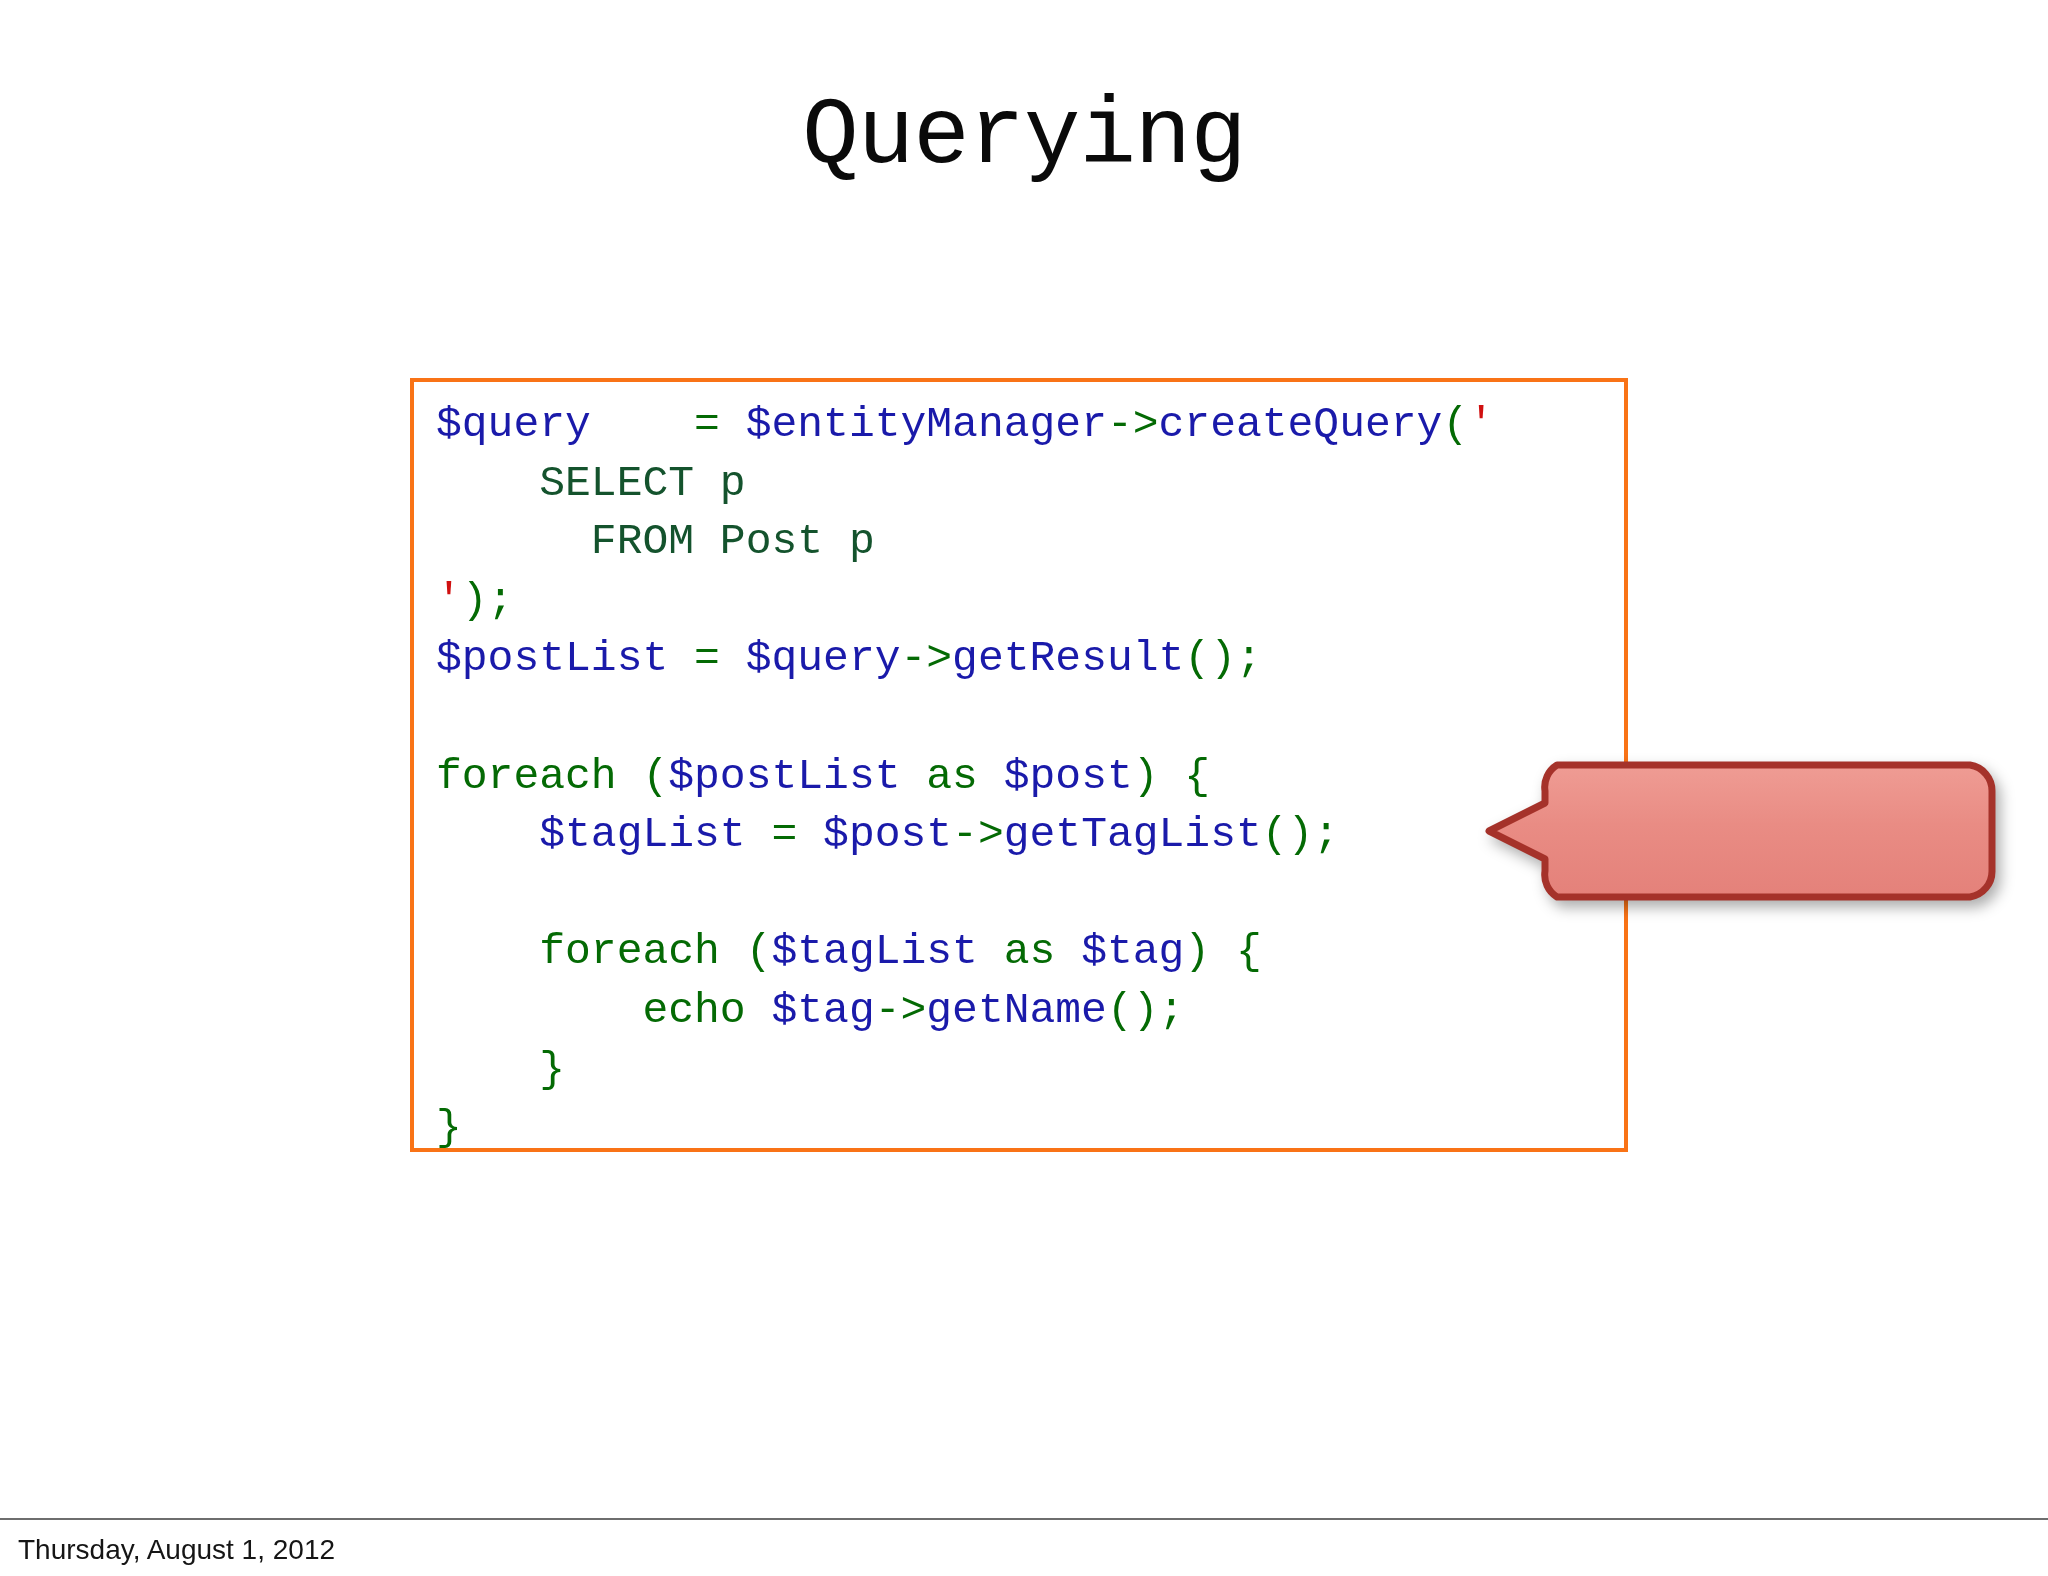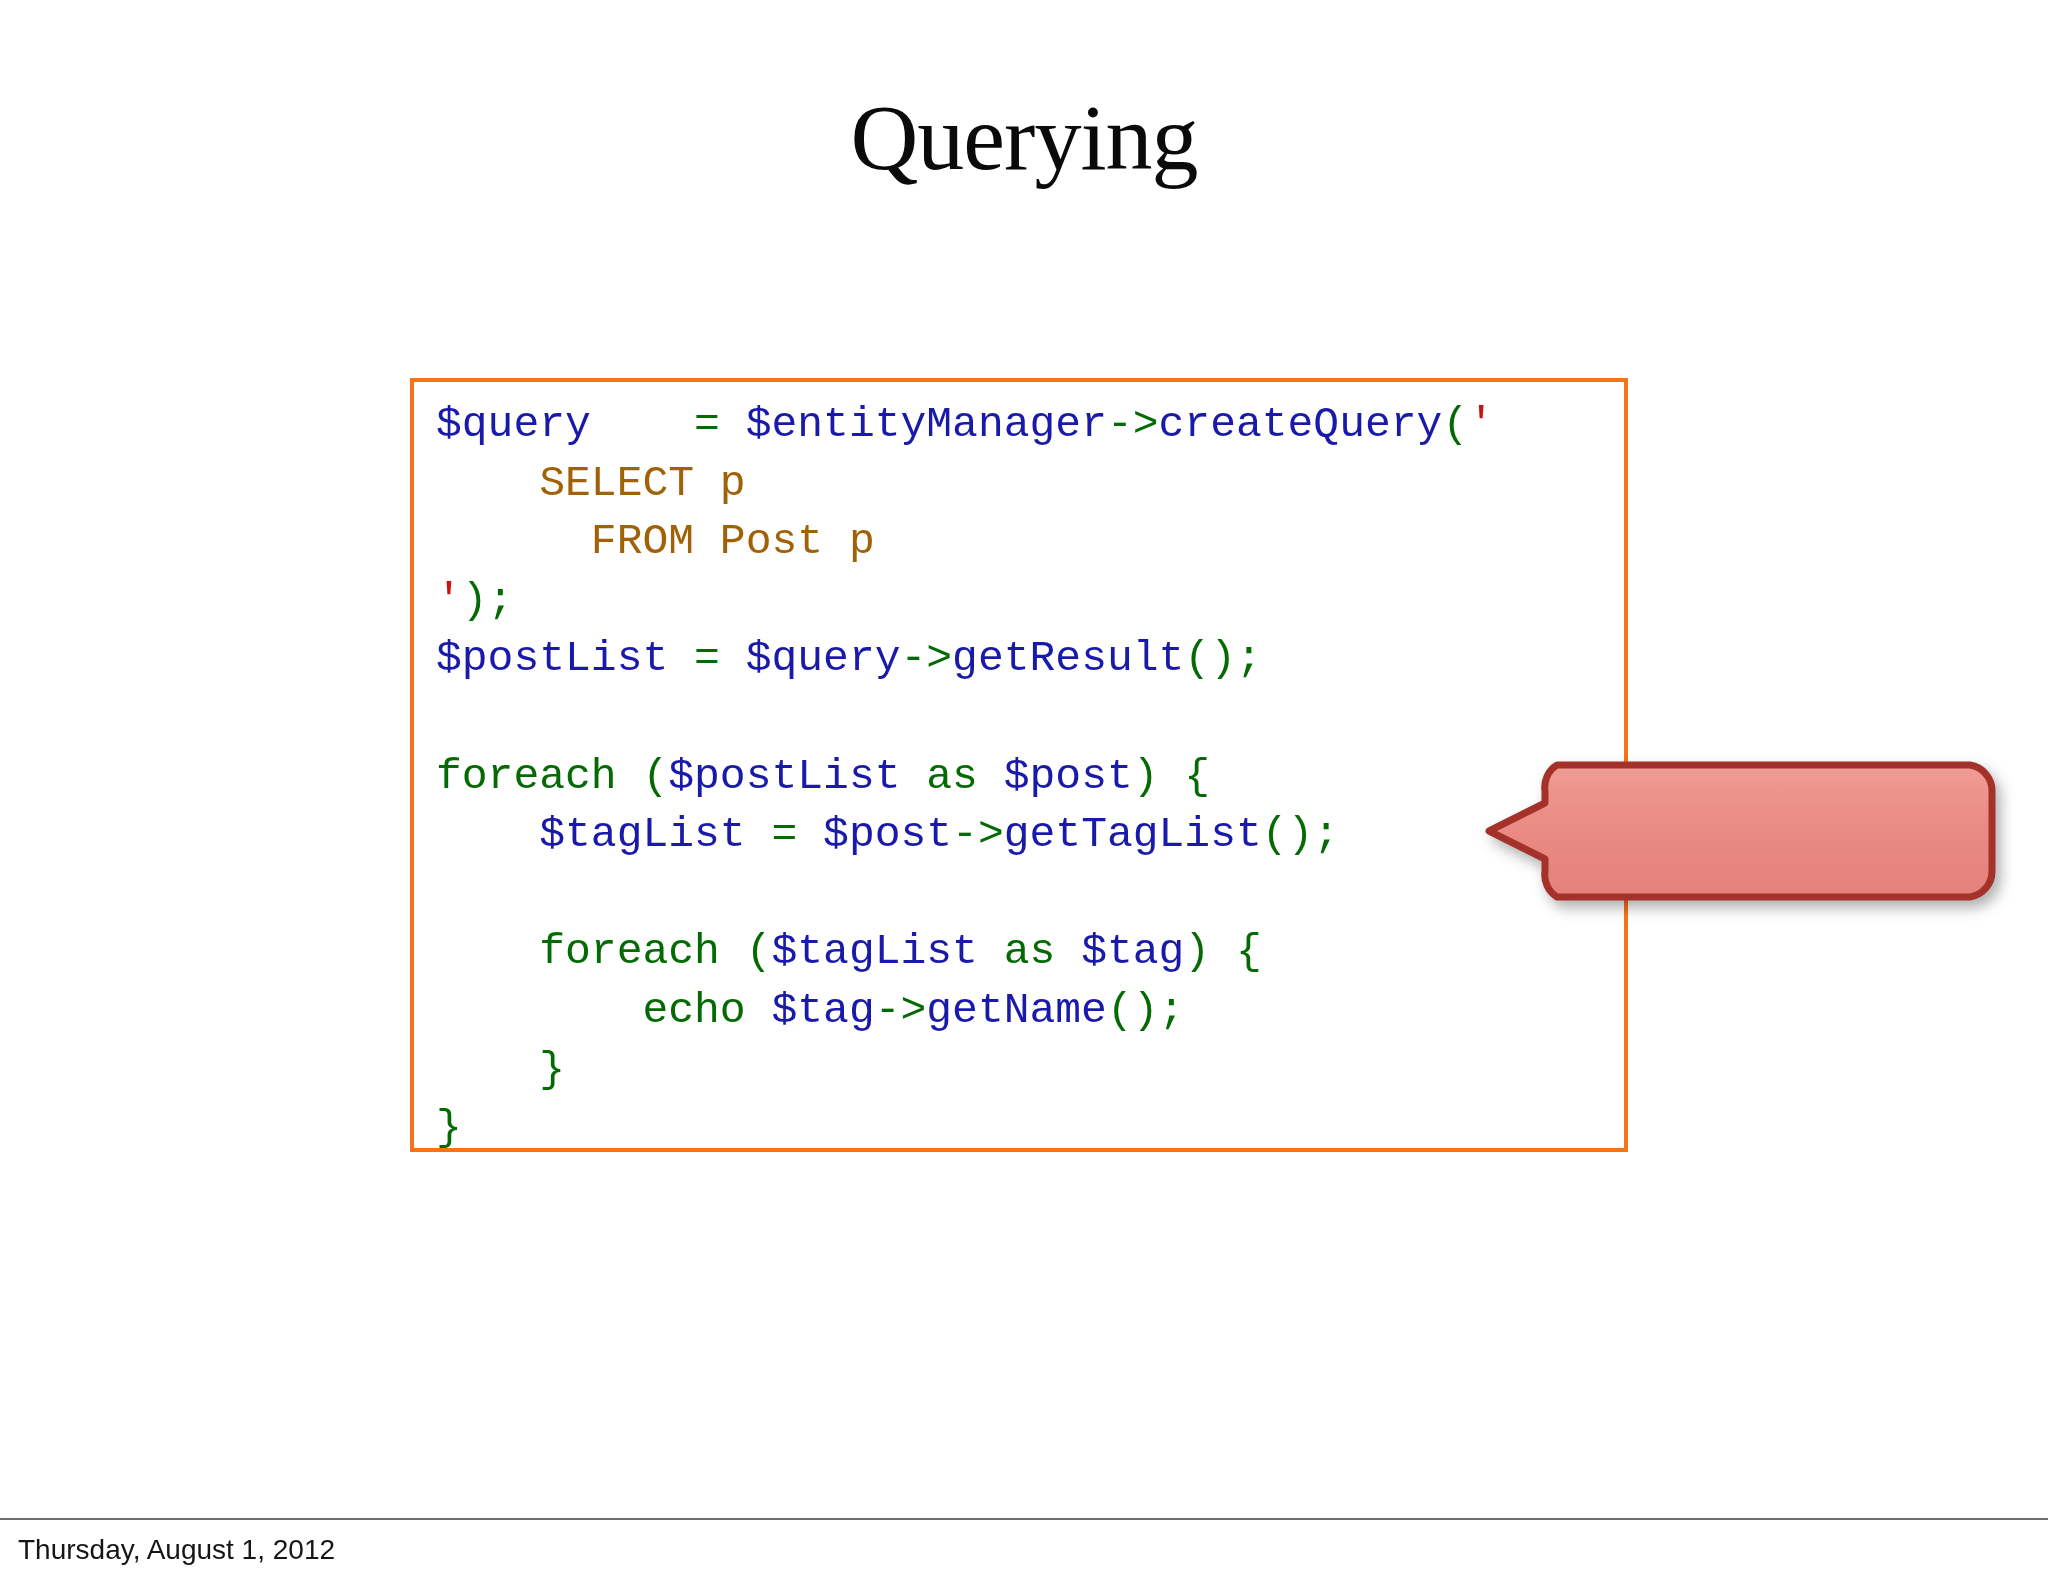--- a/index.html
+++ b/index.html
@@ -23,21 +23,21 @@
     background: #ffffff;
   }
 
   
   #slide-title {
     position: absolute;
     top: 22px;
     left: 0;
     width: 2048px;
     text-align: center;
-    font-family: Liberation Serif, serif;
+    font-family: Liberation Mono, monospace;
     font-size: 94px;
     font-weight: 400;
     letter-spacing: -1px;
     color: #0a0a0a;
     line-height: 1.12;
     white-space: pre;
   }
 
   
   #code-box {
@@ -60,21 +60,21 @@
     font-family: "Liberation Mono", "DejaVu Sans Mono", monospace;
     font-size: 43px;
     line-height: 58.6px;
     letter-spacing: 0px;
     white-space: pre;
     color: #1a1aaa;
   }
   #code-listing .ln { display: block; height: 58.6px; white-space: pre; }
   .tok-var  { color: #1a1aaa; }
   .tok-kw   { color: #046a04; }
-  .tok-sql  { color: #a16207; }
+  .tok-sql  { color: #14532d; }
   .tok-str  { color: #d01010; }
   .tok-op   { color: #046a04; }
 
   
   #callout {
     position: absolute;
     left: 1483px;
     top: 758px;
     width: 516px;
     height: 146px;

